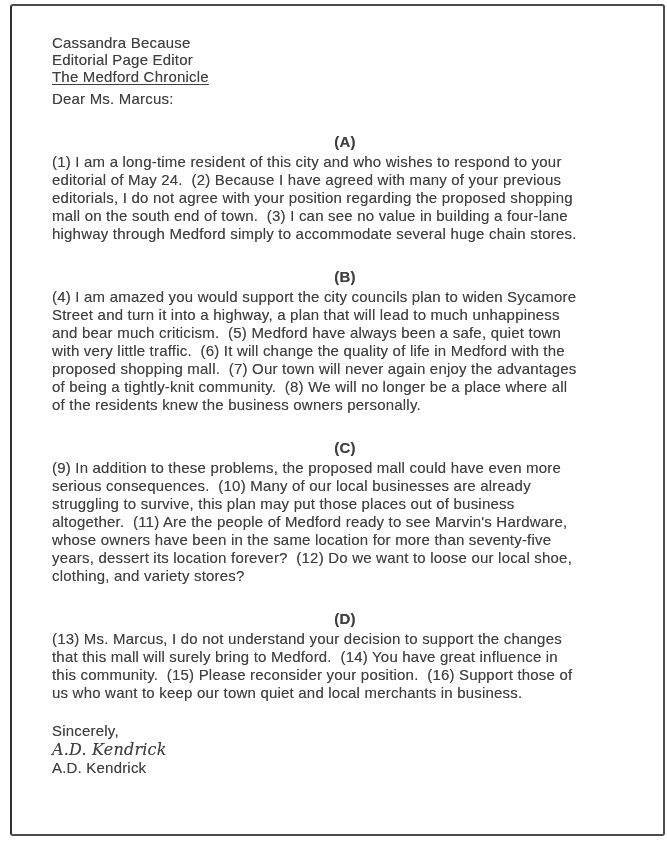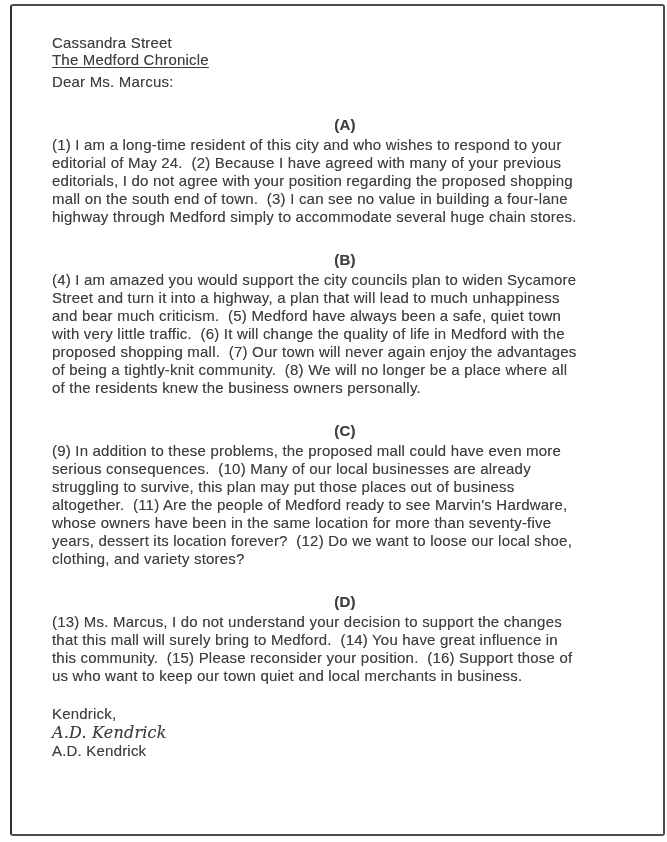--- a/index.html
+++ b/index.html
@@ -71,21 +71,22 @@
 </style>
 </head>
 <body>
 
 <div class="page">
   <div class="border-frame"></div>
 
   <div class="content">
 
     <div class="address-block">
-      <div>Cassandra Street</div>
+      <div>Cassandra Because</div>
+      <div>Editorial Page Editor</div>
       <div class="org-underline">The Medford Chronicle</div>
     </div>
 
     <div class="salutation">Dear Ms. Marcus:</div>
 
     <div class="letter-section">
       <div class="sec-label">(A)</div>
       <div class="sec-body">(1) I am a long-time resident of this city and who wishes to respond to your
 editorial of May 24.  (2) Because I have agreed with many of your previous
 editorials, I do not agree with your position regarding the proposed shopping
@@ -117,19 +118,19 @@
 
     <div class="letter-section">
       <div class="sec-label">(D)</div>
       <div class="sec-body">(13) Ms. Marcus, I do not understand your decision to support the changes
 that this mall will surely bring to Medford.  (14) You have great influence in
 this community.  (15) Please reconsider your position.  (16) Support those of
 us who want to keep our town quiet and local merchants in business.</div>
     </div>
 
     <div class="closing-block">
-      <div>Kendrick,</div>
+      <div>Sincerely,</div>
       <div class="sig-script">A.D. Kendrick</div>
       <div>A.D. Kendrick</div>
     </div>
 
   </div>
 </div>
 
 </body></html>

